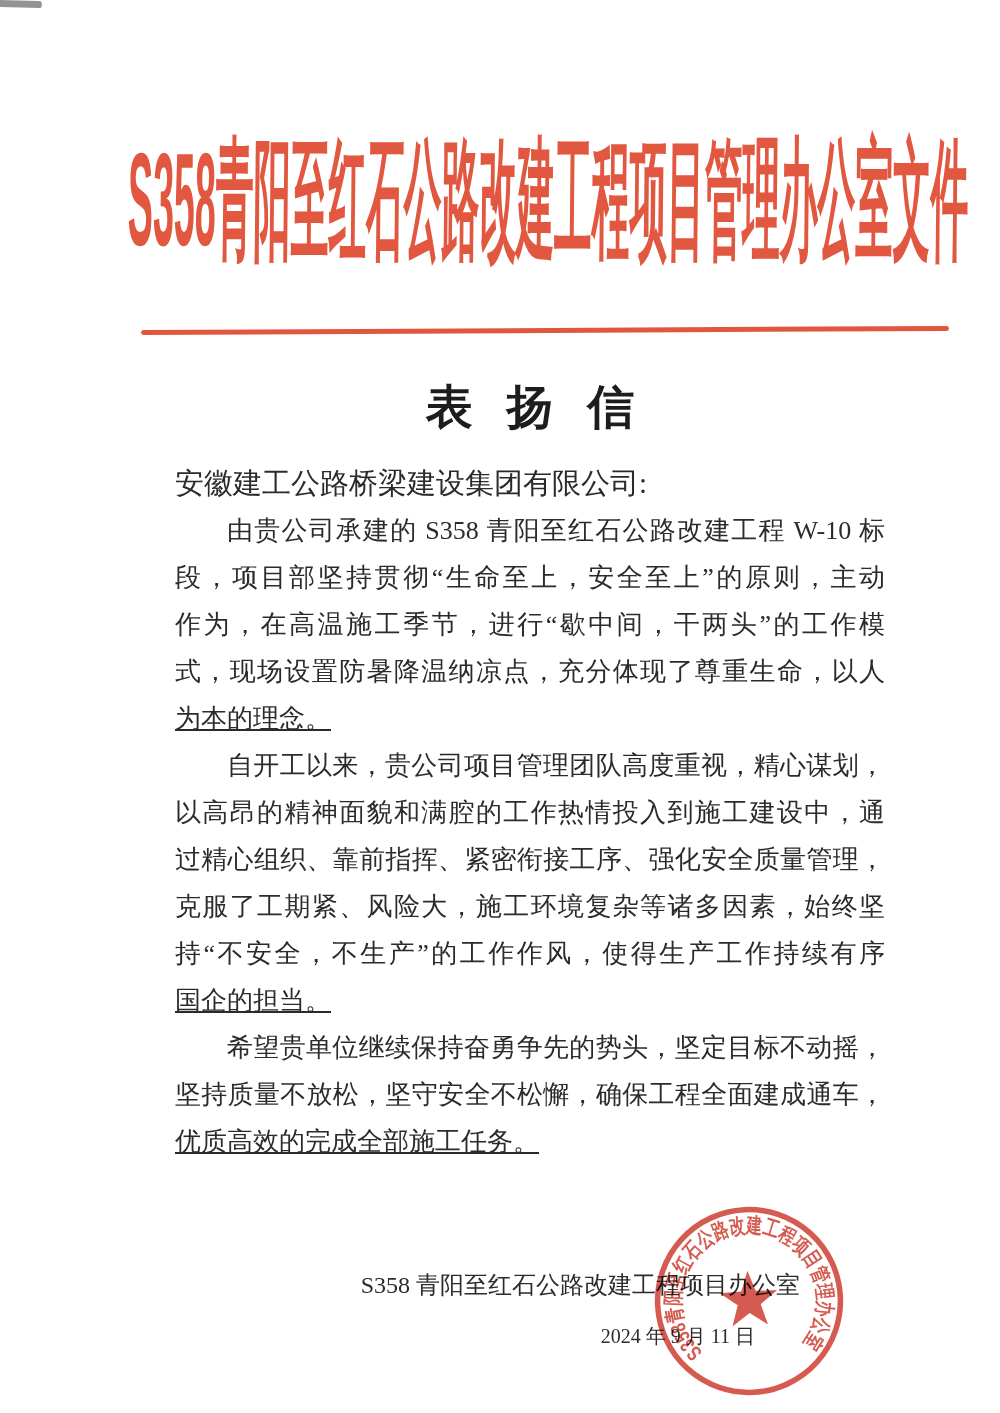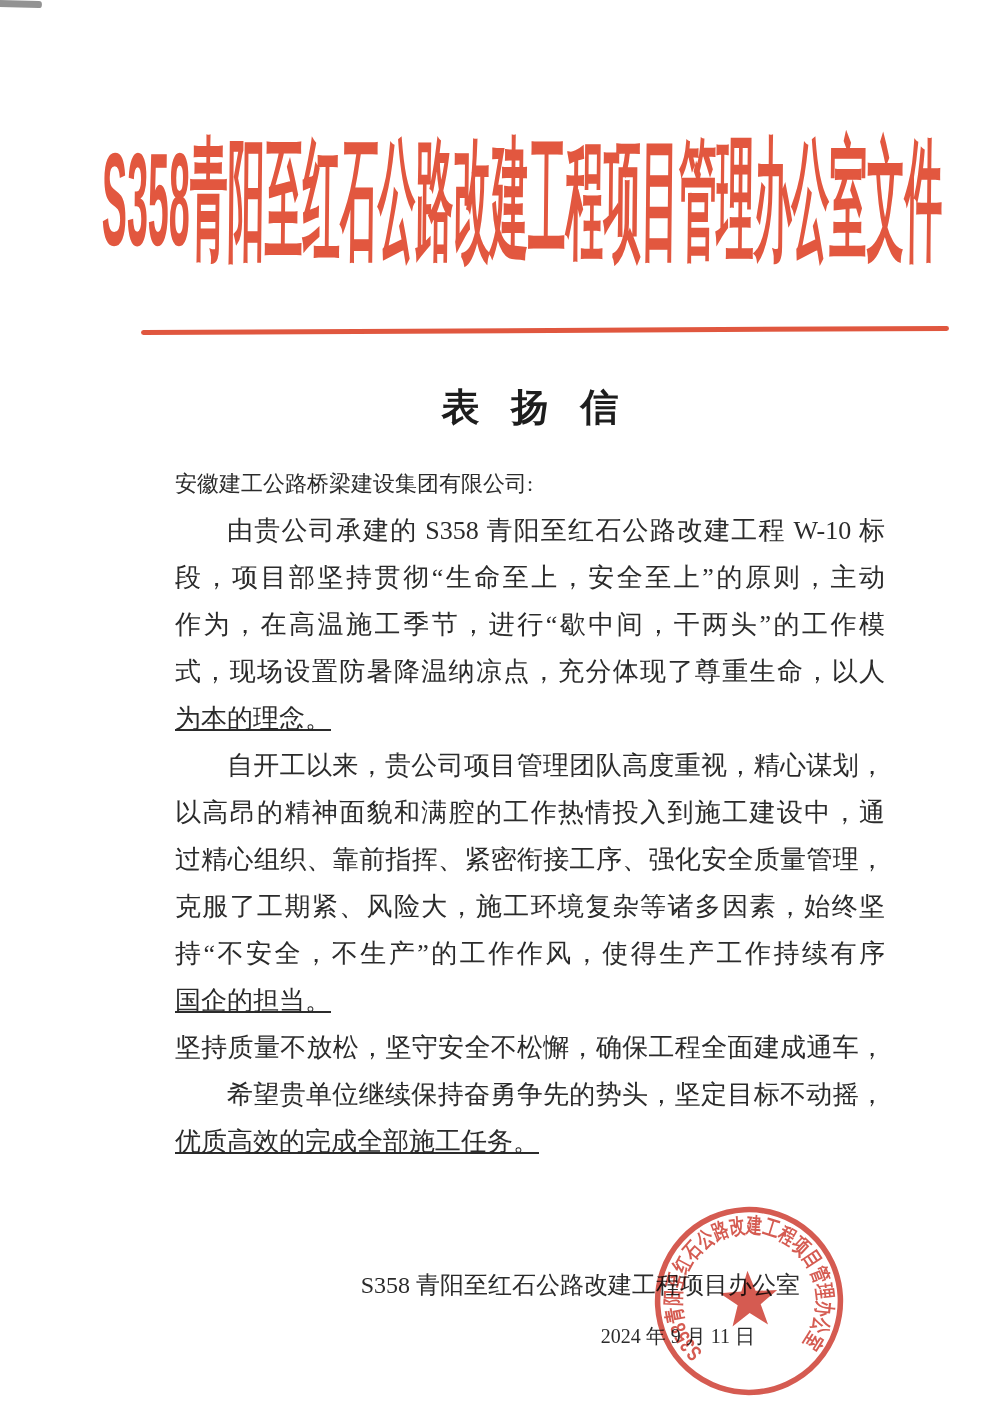--- a/index.html
+++ b/index.html
@@ -10,46 +10,46 @@
     color:#2b2b2b;
   }
   
   .corner-smudge{
     position:absolute; left:0; top:0; width:42px; height:7px;
     background:#6f6f6f; opacity:.75; border-radius:0 3px 3px 0;
     transform:rotate(1.6deg); transform-origin:0 0;
   }
   
   .letterhead{
-    position:absolute; top:130px; left:122px; width:800px; height:140px;
+    position:absolute; top:130px; left:148px; width:800px; height:140px;
     display:flex; justify-content:center; align-items:center; overflow:visible;
   }
   .letterhead-text{
     display:inline-block; white-space:nowrap;
     font-family:"Liberation Sans","DejaVu Sans",sans-serif;
     font-weight:bold; font-size:132px; line-height:134px;
     color:#e2573f; letter-spacing:0;
     transform:scale(0.285,1.0) skewX(-2deg); transform-origin:50% 50%;
   }
   .red-rule{
     position:absolute; left:141px; top:328px; width:808px; height:5px;
     background:#e0573f; border-radius:3px;
     transform:rotate(-0.3deg);
   }
   .doc-title{
     position:absolute; left:175px; top:384px; width:710px;
-    text-align:center; font-size:38px; line-height:46px; font-weight:bold;
+    text-align:center; font-size:47px; line-height:46px; font-weight:bold;
     color:#1d1d1d; word-spacing:22px;
   }
   .body-block{
     position:absolute; left:175px; top:460px; width:710px;
     font-size:26px; line-height:47px;
   }
   .line{height:47px; overflow:visible;}
-  .salutation{font-size:22px;}
+  .salutation{font-size:29px;}
   .jfy{text-align:justify; text-align-last:justify;}
   .last{text-align:left; text-align-last:left;text-decoration:underline;}
   .ind{text-indent:52px;}
   .signature{
     position:absolute; left:175px; top:1262px; width:710px; box-sizing:border-box;
     text-align:right; padding-right:85px;
     font-size:24px; line-height:47px;
   }
   .date-line{
     position:absolute; left:175px; top:1313px; width:710px; box-sizing:border-box;
@@ -88,22 +88,22 @@
     <div class="line jfy">段，项目部坚持贯彻“生命至上，安全至上”的原则，主动</div>
     <div class="line jfy">作为，在高温施工季节，进行“歇中间，干两头”的工作模</div>
     <div class="line jfy">式，现场设置防暑降温纳凉点，充分体现了尊重生命，以人</div>
     <div class="line last">为本的理念。</div>
     <div class="line jfy ind">自开工以来，贵公司项目管理团队高度重视，精心谋划，</div>
     <div class="line jfy">以高昂的精神面貌和满腔的工作热情投入到施工建设中，通</div>
     <div class="line jfy">过精心组织、靠前指挥、紧密衔接工序、强化安全质量管理，</div>
     <div class="line jfy">克服了工期紧、风险大，施工环境复杂等诸多因素，始终坚</div>
     <div class="line jfy">持“不安全，不生产”的工作作风，使得生产工作持续有序</div>
     <div class="line last">国企的担当。</div>
+    <div class="line jfy ind">希望贵单位继续保持奋勇争先的势头，坚定目标不动摇，</div>
     <div class="line jfy">坚持质量不放松，坚守安全不松懈，确保工程全面建成通车，</div>
-    <div class="line jfy ind">希望贵单位继续保持奋勇争先的势头，坚定目标不动摇，</div>
     <div class="line last">优质高效的完成全部施工任务。</div>
   </div>
 
   <div class="signature">S358 青阳至红石公路改建工程项目办公室</div>
 
   <div class="date-line">2024 年 9 月 11 日</div>
 
   <div class="seal">
     <svg viewBox="0 0 200 200" width="202" height="202" aria-hidden="true">
       <circle cx="100" cy="100" r="90.5" fill="none" stroke-width="5.5" stroke="#cf4439"></circle>

